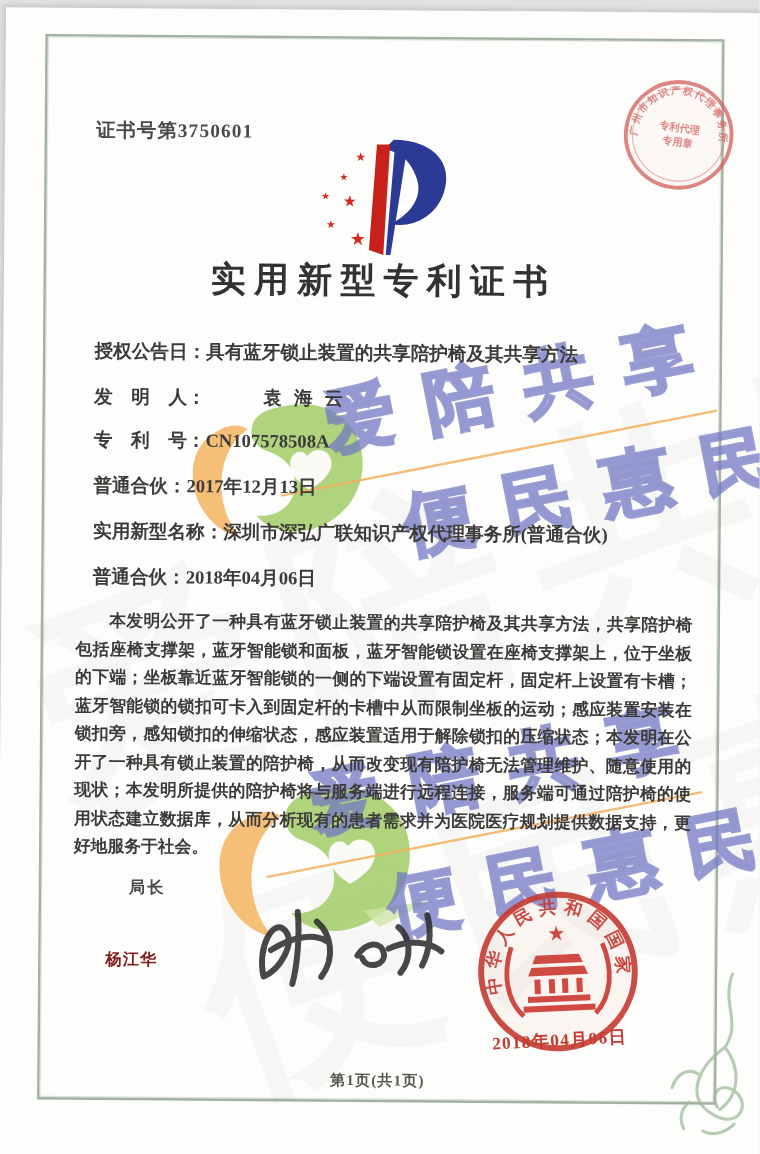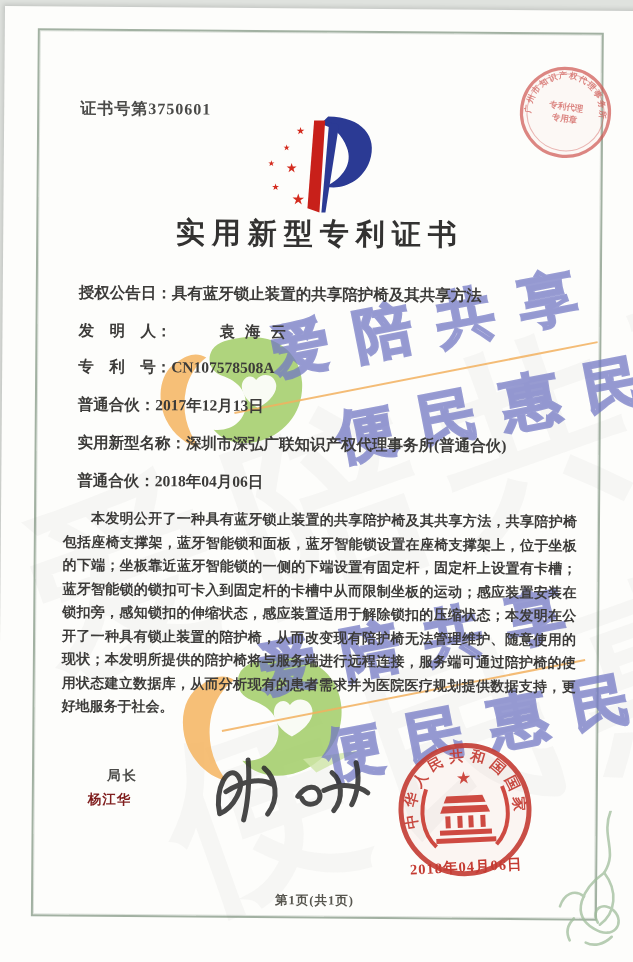--- a/index.html
+++ b/index.html
@@ -36,21 +36,21 @@
   .field-row{position:absolute;left:0;font-size:15.5px;font-weight:700;color:#3c3b39;white-space:nowrap;}
   .field-row .val{font-weight:700;}
   .val-spaced{letter-spacing:10px;margin-left:48px;}
   
   .abstract{
     position:absolute;left:62px;top:486px;width:514px;
     font-size:14px;line-height:23.5px;font-weight:600;color:#3c3b39;
     text-align:justify;text-indent:2em;
   }
   
-  .sig-title{position:absolute;left:108px;top:760px;font-size:13.5px;font-weight:700;color:#4a4a48;letter-spacing:2px;}
+  .sig-title{position:absolute;left:108px;top:724px;font-size:13.5px;font-weight:700;color:#4a4a48;letter-spacing:2px;}
   .sig-name{position:absolute;left:89px;top:784px;font-size:13.5px;font-weight:700;color:#7f1d1d;letter-spacing:1px;}
   .sig-scribble{position:absolute;left:205px;top:742px;}
   
   .seal-box{position:absolute;left:381px;top:726px;transform:rotate(-3deg);}
   .seal-date{
     position:absolute;left:398px;top:848px;width:140px;text-align:center;
     font-size:14.5px;font-weight:700;color:#c43b32;letter-spacing:1px;
     transform:rotate(-3.5deg);
   }
   

